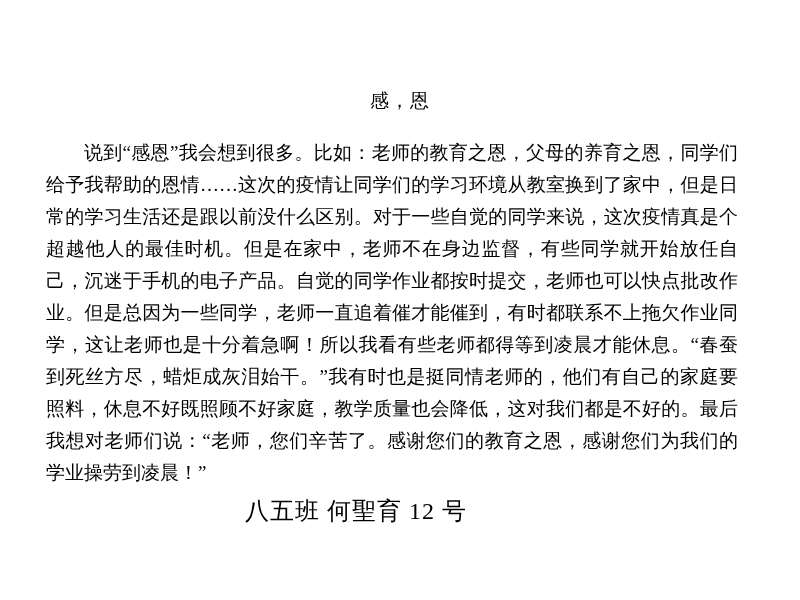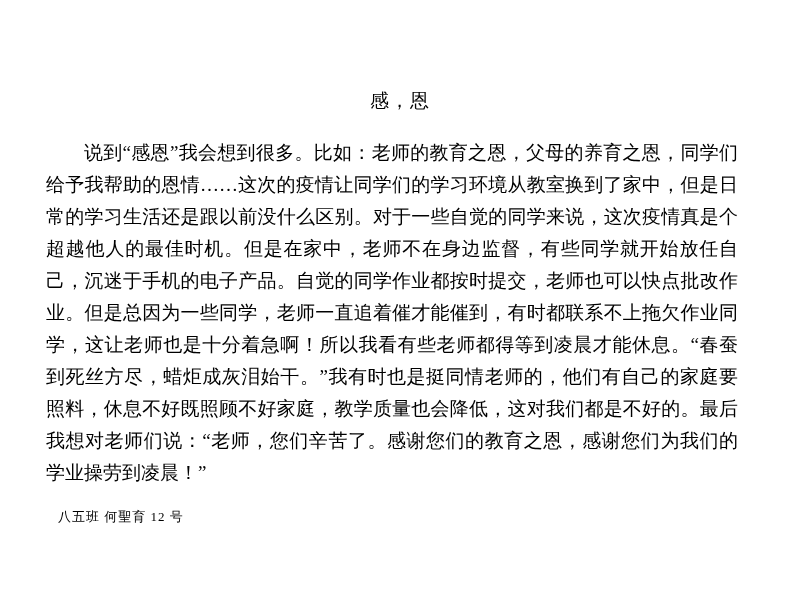--- a/index.html
+++ b/index.html
@@ -38,24 +38,24 @@
   .doc-paragraph {
     font-size: 19px;
     line-height: 32px;
     text-align: justify;
     text-justify: inter-ideograph;
     text-indent: 2em;
     margin: 0;
     word-break: break-all;
   }
   .doc-signature {
-    font-size: 13px;
+    font-size: 24px;
     line-height: 32px;
-    text-align: left;
-    margin: 12px;
+    text-align: center;
+    margin: 6px;
     padding-right: 72px;
     letter-spacing: 1px;
   }
 </style>
 </head>
 <body>
 
 <div class="page">
   <h1 class="doc-title">感，恩</h1>
   <div class="doc-body">

